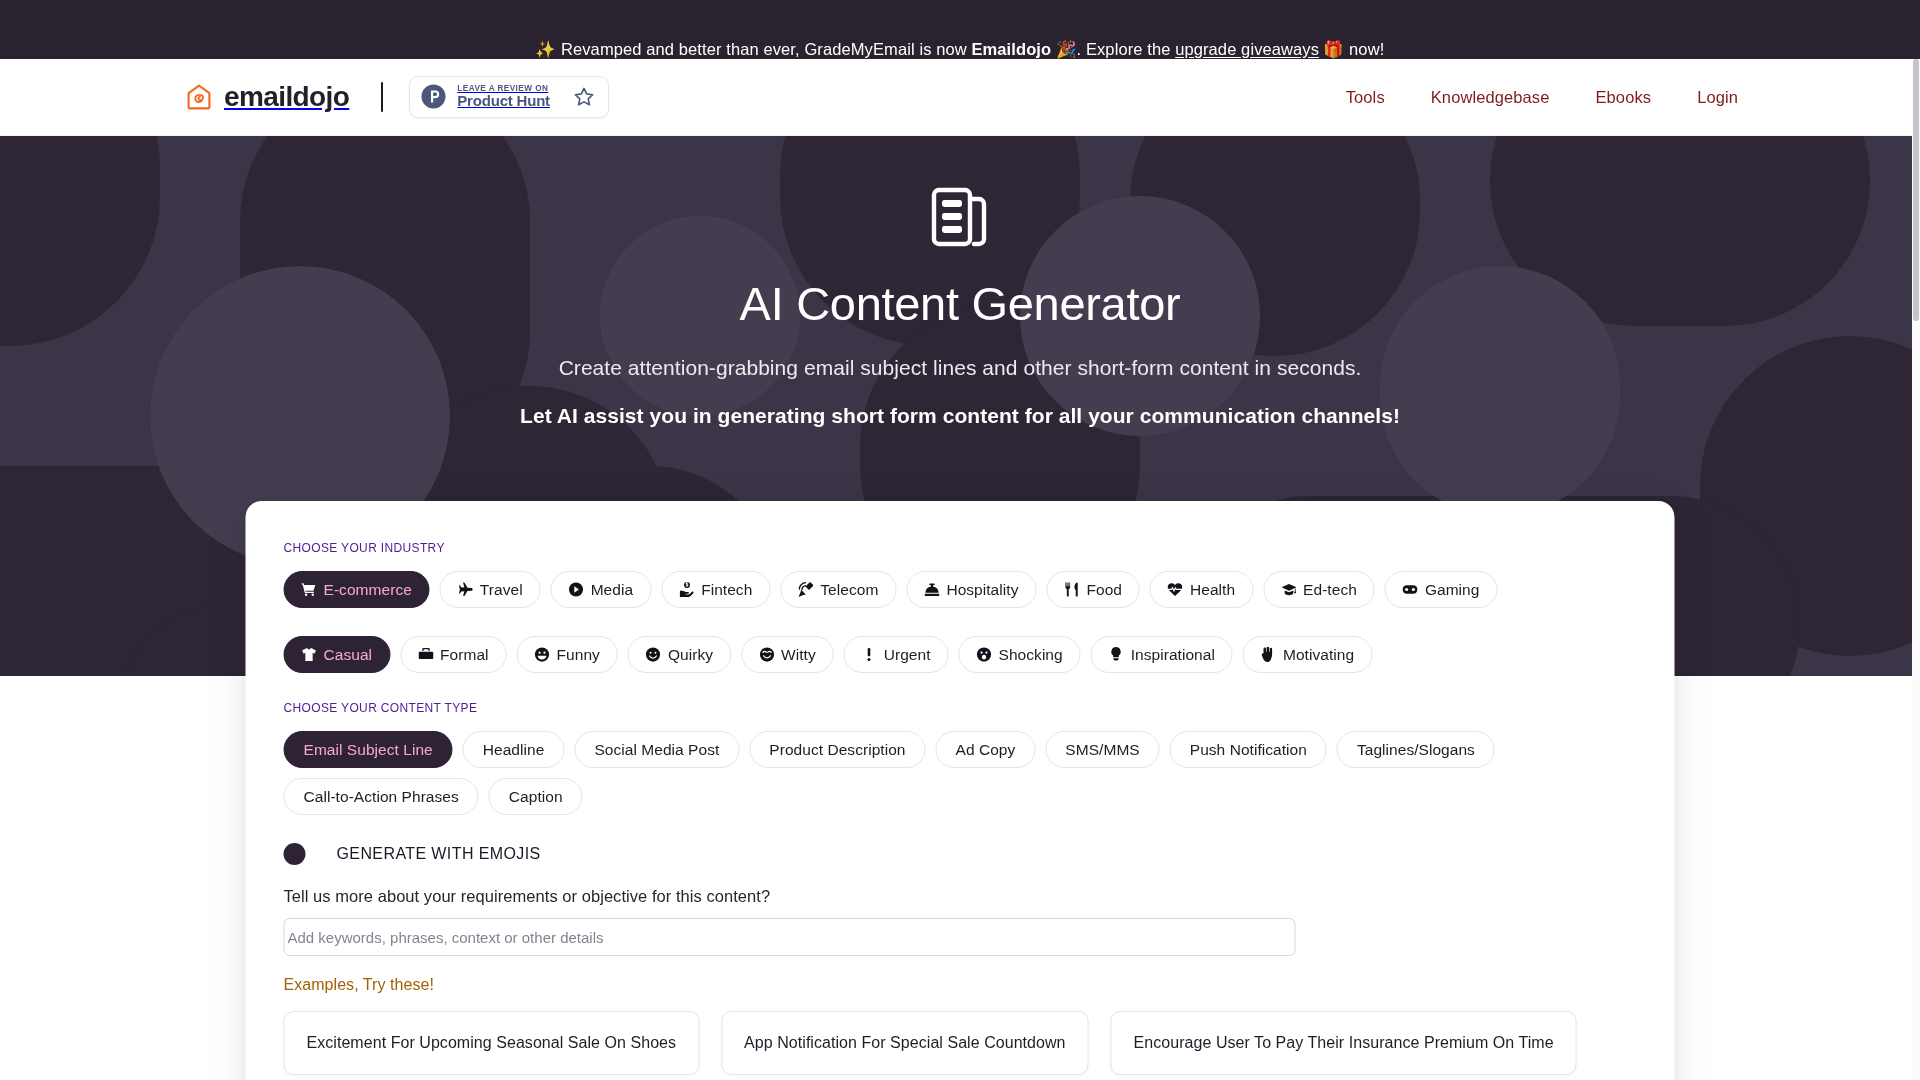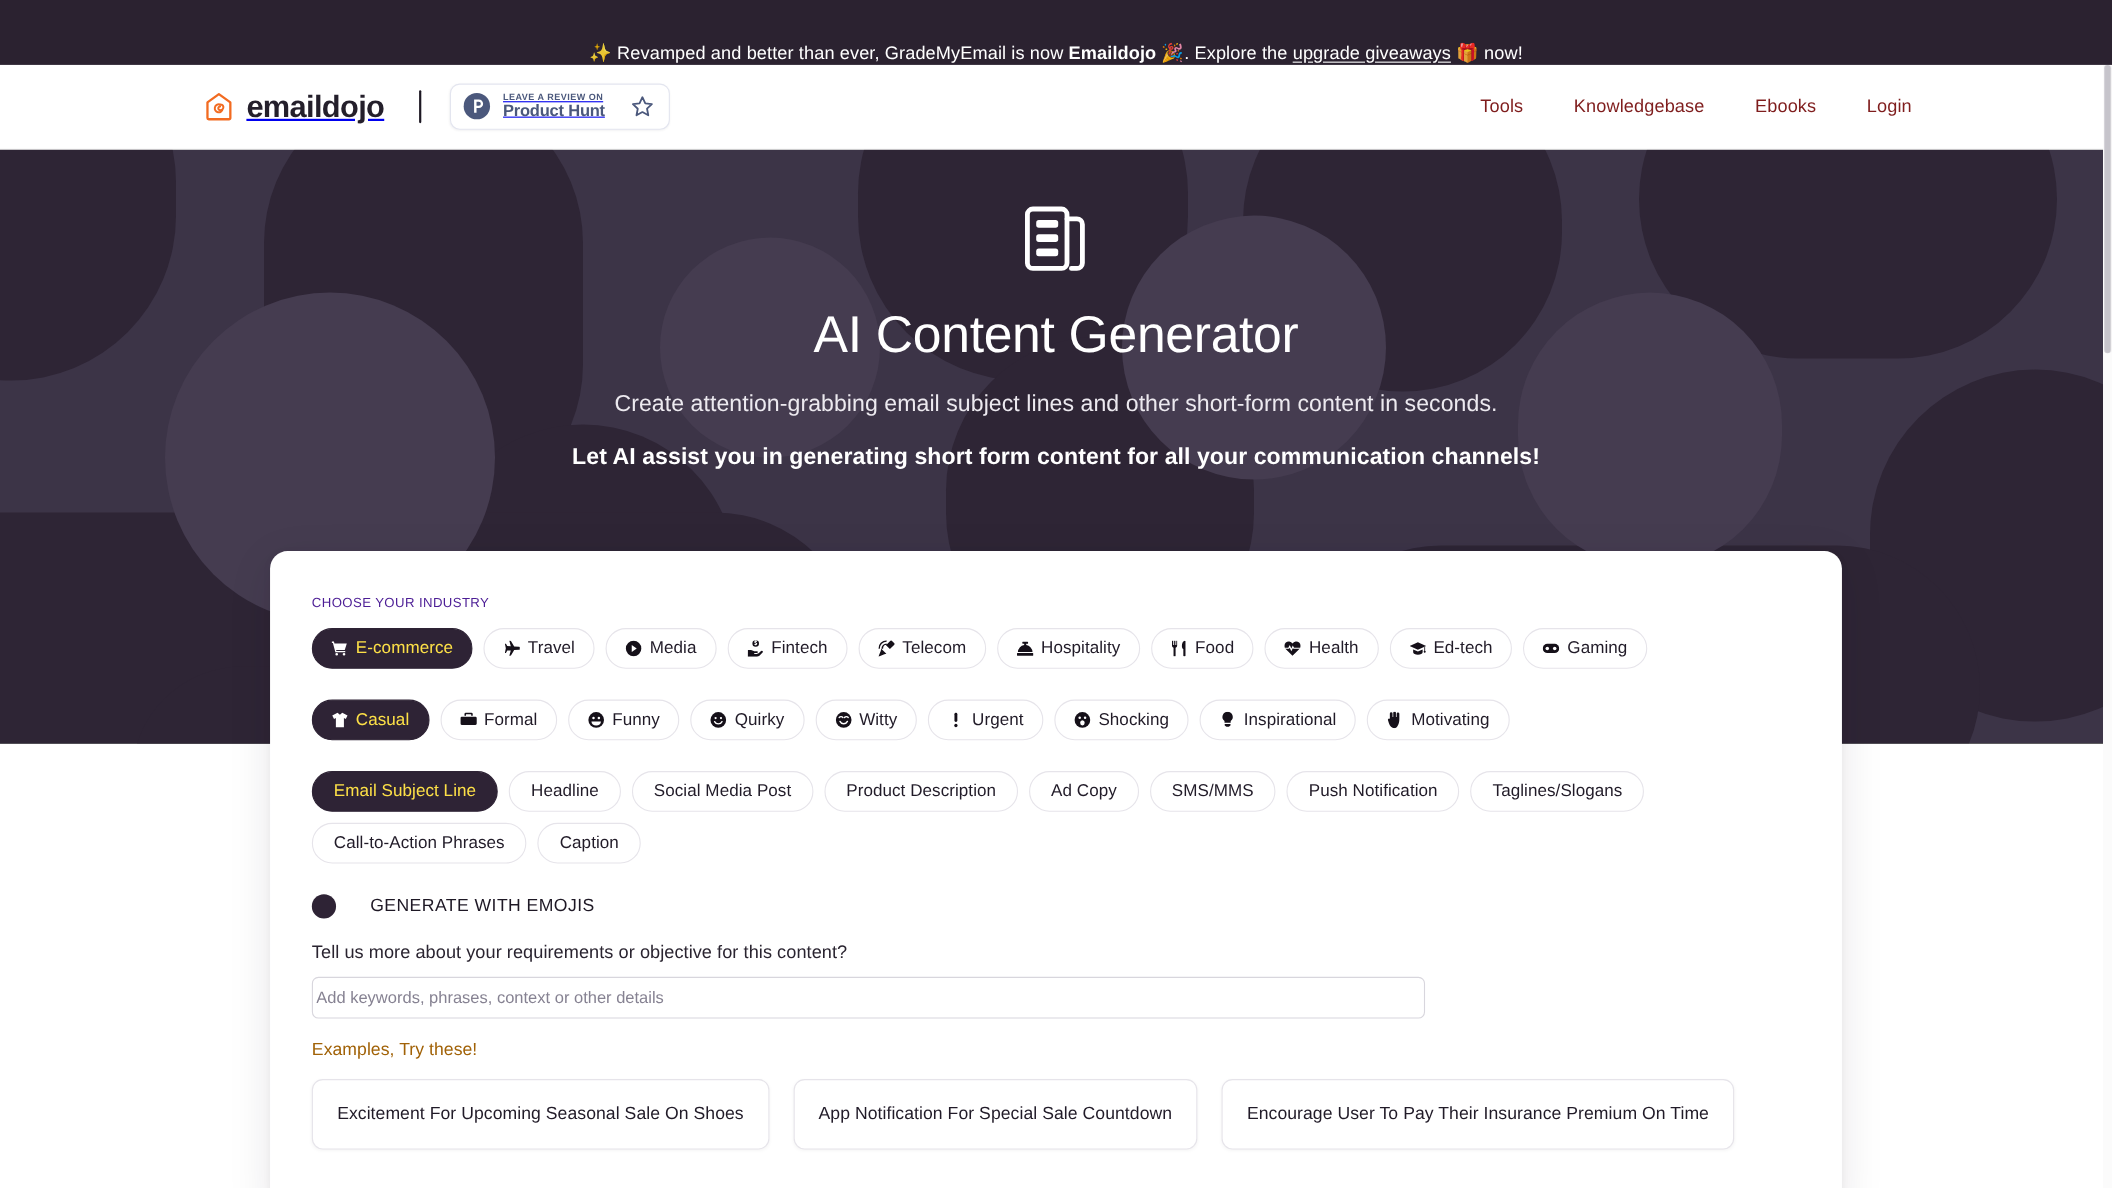--- a/index.html
+++ b/index.html
@@ -95,21 +95,21 @@
     font-size:16.5px;
     color:#7f1d1d;
     text-decoration:none;
     letter-spacing:.1px;
   }
 
   
   .hero {
     position:relative;
     height:540px;
-    background:#000000;
+    background:#ef4444;
     overflow:hidden;
   }
   .hero-bg { position:absolute; inset:0; width:100%; height:100%; display:block; }
   .hero-inner {
     position:relative;
     z-index:2;
     text-align:center;
     padding-top:50px;
   }
   .hero-icon { width:58px; height:62px; margin:0 auto 30px; display:block; }
@@ -178,21 +178,21 @@
     background:#ffffff;
     font-size:15.5px;
     color:#211b28;
     white-space:nowrap;
     cursor:pointer;
     letter-spacing:.05px;
   }
   .chip.selected {
     background:#2e2335;
     border-color:#2e2335;
-    color:#fde047;
+    color:#f9a8d4;
   }
   .chip .cicon {
     width:15px; height:15px;
     display:inline-flex;
     align-items:center;
     justify-content:center;
     flex:none;
   }
   .chip .cicon svg { width:15px; height:15px; display:block; }
   .chip.noicon { padding:0 19px; }
@@ -552,20 +552,21 @@
           <span class="cicon">
             <svg viewBox="0 0 16 16" fill="#151019" xmlns="http://www.w3.org/2000/svg">
                 <path d="M3.2 5.6V1.8a1.3 1.3 0 0 1 2.6 0v3.3h.7V1a1.3 1.3 0 0 1 2.6 0v4.1h.7V2.1a1.3 1.3 0 0 1 2.6 0v5.2c0 4.2-1.9 8.7-4.8 8.7-2.6 0-4.4-2.2-5.3-4.8L1.4 8.4a1.3 1.3 0 0 1 2-1.5Z"></path>
               </svg>
           </span>
           <span>Motivating</span>
         </button>
       </div>
 
       
+      <div class="section-label">CHOOSE YOUR CONTENT TYPE</div>
       <div class="chip-row">
         <button class="chip noicon selected">Email Subject Line</button>
         <button class="chip noicon">Headline</button>
         <button class="chip noicon">Social Media Post</button>
         <button class="chip noicon">Product Description</button>
         <button class="chip noicon">Ad Copy</button>
         <button class="chip noicon">SMS/MMS</button>
         <button class="chip noicon">Push Notification</button>
         <button class="chip noicon">Taglines/Slogans</button>
         <button class="chip noicon">Call-to-Action Phrases</button>

